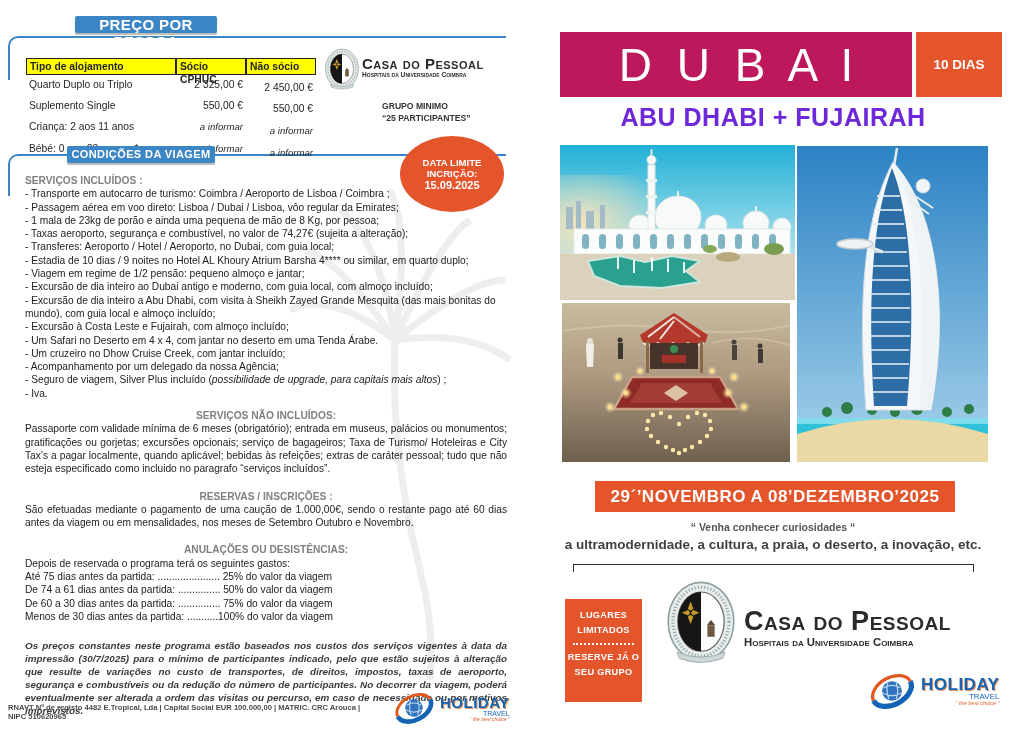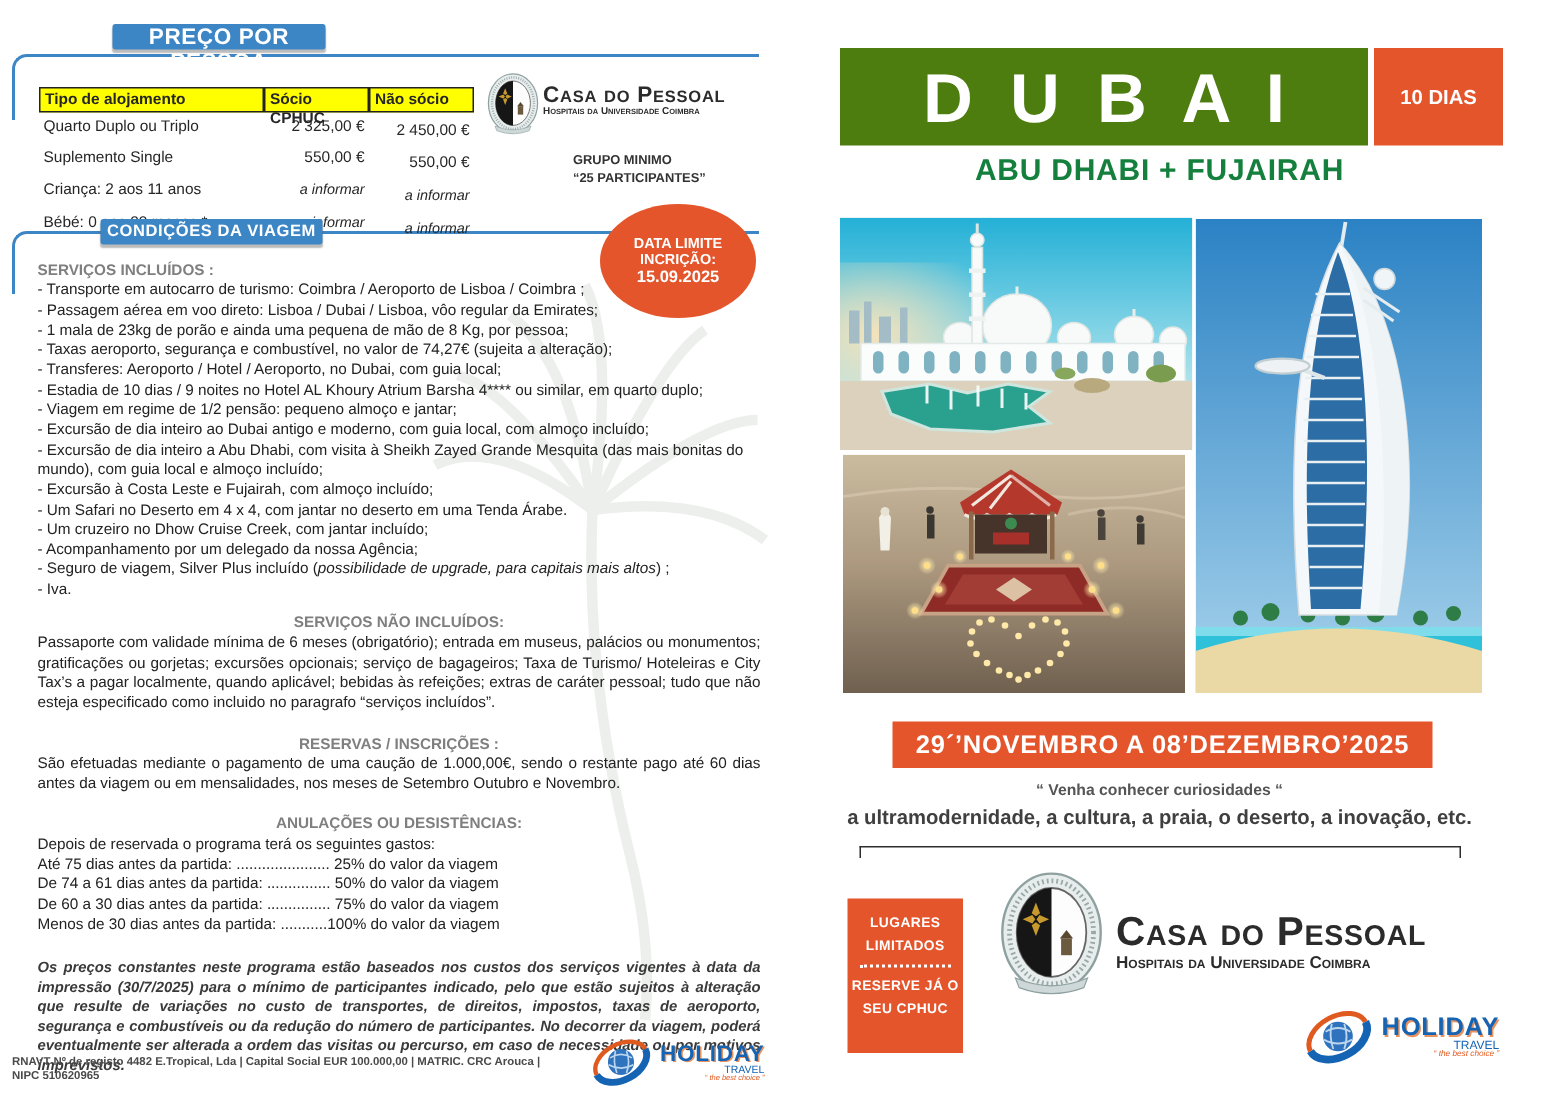--- a/index.html
+++ b/index.html
@@ -20,21 +20,21 @@
   .lcol{width:482px;font-size:10.2px;line-height:13.3px;color:#222;}
   .sec-title{color:#7f7f7f;font-weight:bold;}
   .sec-title.center{text-align:center;}
   .just{text-align:justify;}
   .legal{font-style:italic;font-weight:bold;color:#3a3a3a;font-size:9.9px;line-height:13px;text-align:justify;}
   
   .badge-ellipse{background:#e4552b;border-radius:50%;color:#fff;font-weight:bold;
                  text-align:center;display:flex;flex-direction:column;justify-content:center;}
   .orange-box{background:#e4552b;color:#fff;font-weight:bold;text-align:center;}
   
-  .dubai-bar{background:#4d7c0f;color:#fff;font-weight:bold;display:flex;align-items:center;justify-content:center;}
+  .dubai-bar{background:#be185d;color:#fff;font-weight:normal;display:flex;align-items:center;justify-content:center;}
   .casa-name{font-weight:bold;color:#2b2b2b;font-variant:small-caps;letter-spacing:.5px;}
   .casa-sub{font-weight:bold;color:#2b2b2b;font-variant:small-caps;}
   .photo{position:absolute;overflow:hidden;}
   .photo svg{display:block;}
   .hbrace{border-top:1.6px solid #2e2e2e;border-left:1.6px solid #2e2e2e;border-right:1.6px solid #2e2e2e;height:7px;}
   
   .hlogo{position:absolute;display:flex;align-items:center;}
   .hlogo .txt{line-height:1;margin-left:2px;}
   .hlogo .w1{font-weight:bold;color:#1564b4;text-shadow:1px 1px 0 #e8935f;letter-spacing:.5px;}
   .hlogo .w2{font-weight:normal;color:#1564b4;text-align:right;}
@@ -183,21 +183,21 @@
   </div>
 
   <div class="abs" style="left:520px;top:0;width:515px;height:732px;">
 
     <div class="abs dubai-bar" style="left:40px;top:32px;width:352px;height:65px;">
       <span style="font-size:46px;letter-spacing:6px;padding-left:6px;">D U B A I</span>
     </div>
 
     <div class="abs orange-box" style="left:396px;top:32px;width:86px;height:65px;display:flex;align-items:center;justify-content:center;font-size:13.5px;">10 DIAS</div>
 
-    <div class="abs" style="left:40px;top:103px;width:426px;text-align:center;font-size:20px;font-weight:bold;color:#15803d;letter-spacing:.5px;">ABU DHABI + FUJAIRAH</div>
+    <div class="abs" style="left:40px;top:103px;width:426px;text-align:center;font-size:25px;font-weight:bold;color:#6d28d9;letter-spacing:.5px;">ABU DHABI + FUJAIRAH</div>
 
     <div class="photo" style="left:40px;top:145px;width:235px;height:155px;">
       <svg width="235" height="155" viewBox="0 0 235 155">
         <defs>
           <linearGradient id="msky" x1="0" y1="0" x2="0" y2="1">
             <stop offset="0" stop-color="#23b0d6"></stop>
               <stop offset=".55" stop-color="#8fd8e8"></stop>
               <stop offset="1" stop-color="#ecf4ec"></stop>
           </linearGradient>
           <radialGradient id="warm" cx=".2" cy=".6" r=".8">
@@ -411,21 +411,21 @@
     <div class="abs" style="left:40px;top:521px;width:426px;text-align:center;font-size:10.5px;font-weight:bold;color:#555;">“ Venha conhecer curiosidades “</div>
     <div class="abs" style="left:25px;top:537px;width:456px;text-align:center;font-size:13.5px;font-weight:bold;color:#3f3f3f;">a ultramodernidade, a cultura, a praia, o deserto, a inovação, etc.</div>
 
     <div class="abs hbrace" style="left:53px;top:564px;width:399px;"></div>
 
     <div class="abs orange-box" style="left:45px;top:599px;width:77px;height:103px;font-size:9.2px;line-height:15px;padding-top:9px;box-sizing:border-box;letter-spacing:.3px;">
       <div>LUGARES</div>
       <div>LIMITADOS</div>
       <div class="small-dash"></div>
       <div>RESERVE JÁ O</div>
-      <div>SEU CPHUC</div>
+      <div>SEU GRUPO</div>
     </div>
 
     <svg class="abs" style="left:140px;top:576px;" width="82" height="96" viewBox="0 0 100 120">
         <use href="#crest"></use>
       </svg>
     <div class="abs" style="left:224px;top:608px;width:260px;line-height:1;">
       <div class="casa-name" style="font-size:27px;">Casa do Pessoal</div>
       <div class="casa-sub" style="font-size:11.4px;margin-top:2px;">Hospitais da Universidade Coimbra</div>
     </div>
 

